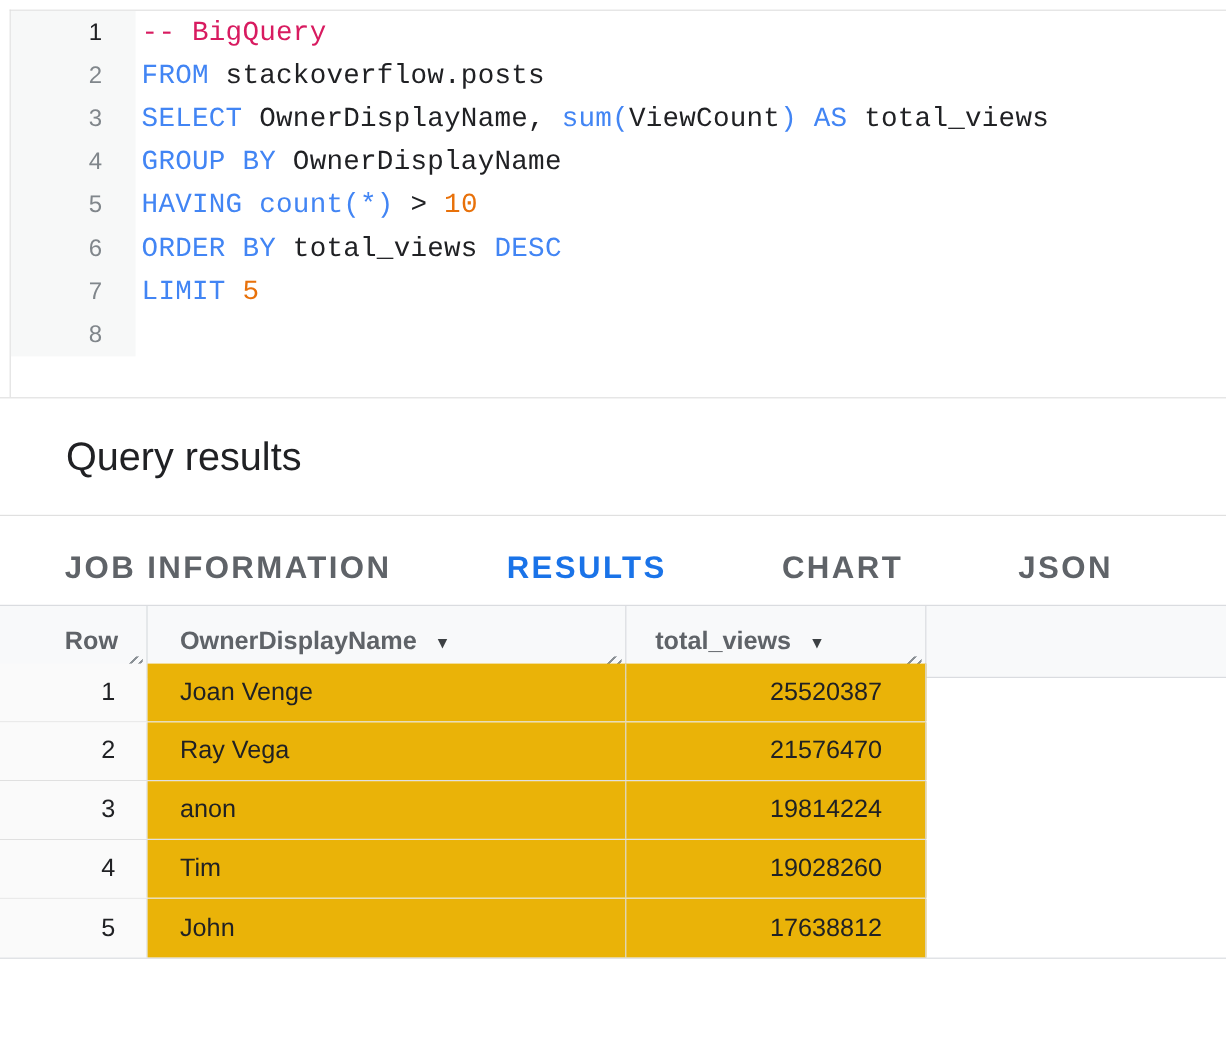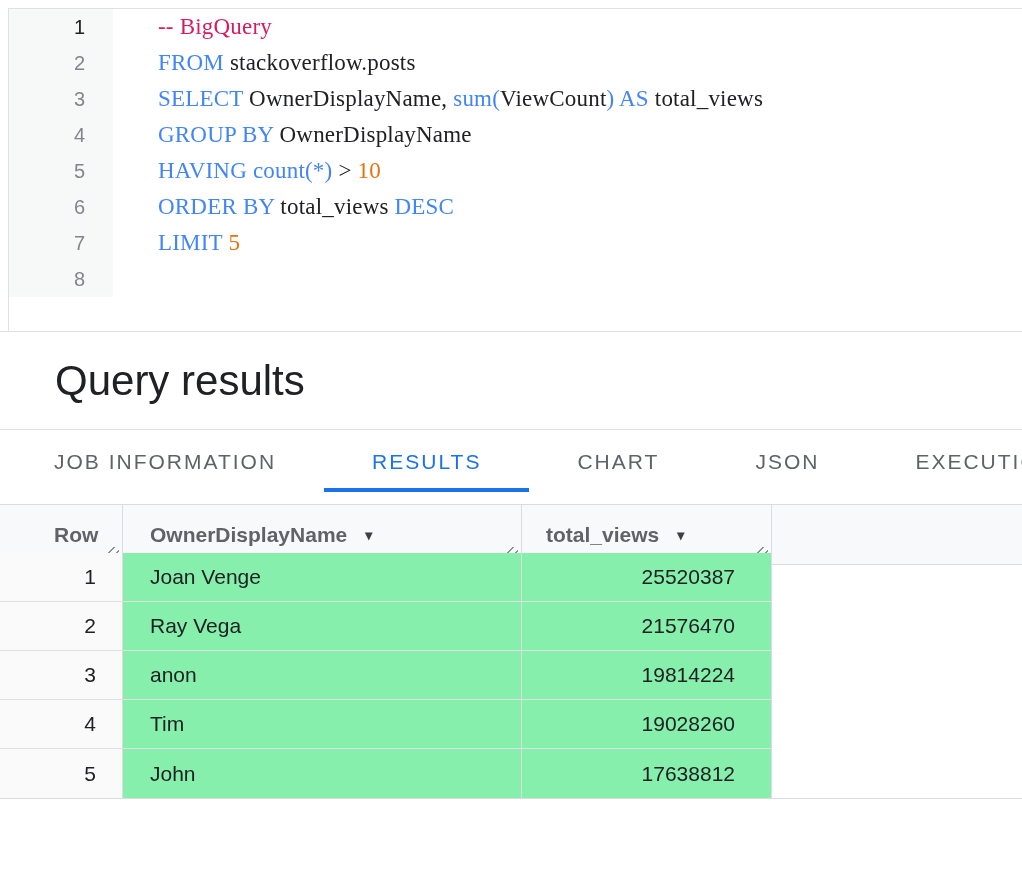--- a/index.html
+++ b/index.html
@@ -20,47 +20,47 @@
     background:var(--gutter-bg,#f7f8f8);
     text-align:right;box-sizing:border-box;padding-right:28px;
   }
   .ln-num{
     line-height:36px;font-size:20px;color:var(--line-number,#80868b);
     font-family:"Liberation Sans",sans-serif;
   }
   .ln-num.active{color:var(--text,#202124);}
   .code-area{
     position:absolute;left:109px;top:0;right:0;
-    font-family:Liberation Serif, serif;
-    font-size:23px;line-height:36px;letter-spacing:0.2px;margin-left:40px;
+    font-family:Liberation Mono, monospace;
+    font-size:23px;line-height:36px;letter-spacing:0.2px;
   }
   .code-line{white-space:pre;}
   .tok-kw {color:var(--keyword,#4285f4);}
   .tok-com{color:var(--comment,#d81b60);}
   .tok-num{color:var(--number,#e8710a);}
   .tok-str{color:var(--string,#188038);}
   .tok-par{color:var(--paren,#4285f4);}
   .tok-id {color:var(--text,#202124);}
   
   .divider-editor{position:absolute;left:0;top:331px;width:1022px;height:0;border-top:1px solid #e0e0e0;}
   
   .results-heading{
     position:absolute;left:0;top:332px;width:1022px;height:98px;
     display:flex;align-items:center;padding-left:55px;box-sizing:border-box;
     border-bottom:1px solid #e0e0e0;
-    font-size:42px;color:var(--text,#202124);
+    font-size:33px;color:var(--text,#202124);
   }
   
   .tabbar{
     position:absolute;left:0;top:431px;width:1022px;height:61px;
     display:flex;padding-left:6px;box-sizing:border-box;overflow:hidden;
   }
   .tab{
-    position:relative;height:100%;padding:0 48px;display:flex;align-items:center;
-    font-size:21px;font-weight:normal;letter-spacing:2px;white-space:nowrap;
+    position:relative;height:100%;padding:12px 48px;display:flex;align-items:center;
+    font-size:26px;font-weight:bold;letter-spacing:2px;white-space:nowrap;
     color:var(--muted,#5f6368);cursor:pointer;
   }
   .tab.active{color:var(--accent,#1a73e8);}
   .tab.active::after{
     content:"";position:absolute;left:0;right:0;bottom:0;height:4px;
     background:var(--accent,#1a73e8);
   }
   
   .thead{
     position:absolute;left:0;top:504px;width:1022px;height:61px;
@@ -87,21 +87,21 @@
   }
   .tbody{position:absolute;left:0;top:553px;width:772px;}
   .trow{
     display:flex;height:49px;box-sizing:border-box;
     border-bottom:1px solid #e0e0e0;
   }
   .trow:last-child{border-bottom:none;}
   .td{
     display:flex;align-items:center;box-sizing:border-box;height:100%;
     border-right:1px solid var(--border,#dadce0);
-    font-size:21px;color:var(--text,#202124);background:#86efac;
+    font-size:21px;color:var(--text,#202124);background:#eab308;
   }
   .td.c-row{width:123px;justify-content:flex-end;padding-right:26px;background:var(--rownum-bg,#fafafa);}
   .td.c-name{width:399px;padding-left:27px;}
   .td.c-value{width:250px;justify-content:flex-end;padding-right:36px;}
   .table-bottom-line{position:absolute;left:0;top:798px;width:1022px;height:0;border-top:1px solid var(--border,#dadce0);}
 </style>
 </head>
 <body>
 
 <div class="editor-panel">

